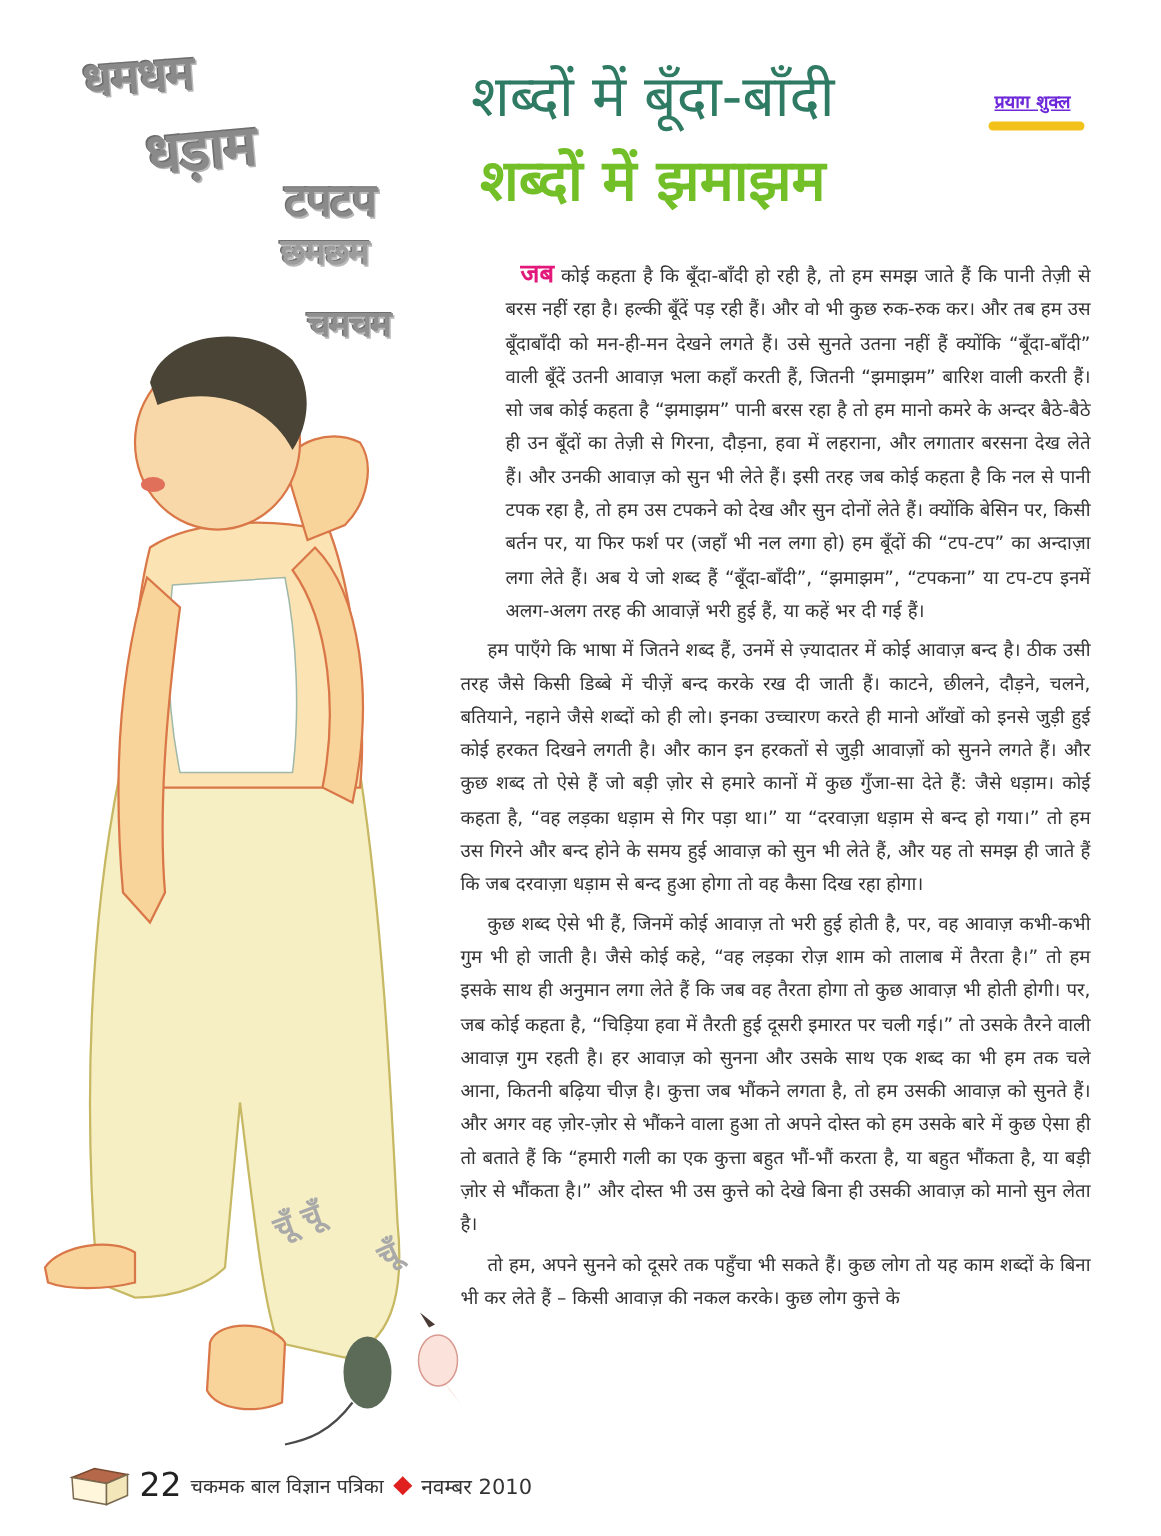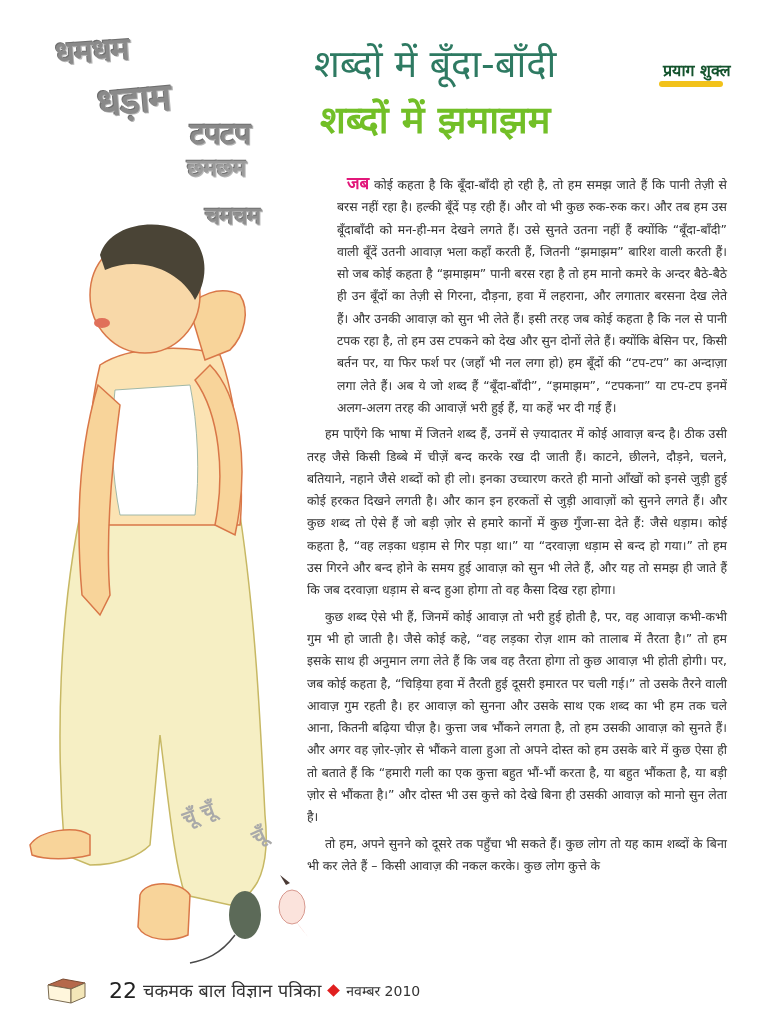--- a/index.html
+++ b/index.html
@@ -11,36 +11,36 @@
            color: #8a8a8a; text-shadow: 1px 1px 0 #b8b8b8, -1px -1px 0 #6f6f6f; letter-spacing: -1px; }
   .s1 { left: 55px; top: 28px; font-size: 32px; transform: rotate(-4deg); }
   .s2 { left: 97px; top: 72px; font-size: 38px; transform: rotate(-5deg); }
   .s3 { left: 190px; top: 112px; font-size: 30px; font-family: Liberation Mono, monospace; }
   .s4 { left: 187px; top: 150px; font-size: 24px; color: #9c9c9c; }
   .s5 { left: 205px; top: 198px; font-size: 24px; color: #8f8f8f; font-family: Liberation Serif, serif; }
 
   
   .title1 { position: absolute; left: 314px; top: 36px; font-size: 38px; font-weight: normal; color: #2e7a62; white-space: nowrap; }
   .title2 { position: absolute; left: 320px; top: 92px; font-size: 38px; font-weight: bold; color: #72bf27; white-space: nowrap; }
-  .author { position: absolute; left: 663px; top: 59px; font-size: 16px; font-weight: bold; color: #14532d; }
+  .author { position: absolute; left: 663px; top: 59px; font-size: 12px; font-weight: bold; color: #6d28d9; text-decoration: underline; }
   .author-bar { position: absolute; left: 659px; top: 81px; width: 64px; height: 6px; background: #f2c21a; border-radius: 3px; }
 
   
   .article { position: absolute; left: 307px; top: 172px; width: 420px; font-size: 12.4px; line-height: 22.3px; text-align: justify; color: #333; }
   .article p { margin: 0 0 4px 0; text-indent: 18px; }
   .article p.first { text-indent: 10px; margin-left: 30px; }
   .dropword { color: #e2187a; font-weight: bold; font-size: 17px; }
 
   
   .illus { position: absolute; left: 20px; top: 215px; width: 290px; height: 760px; }
 
   
   .footer { position: absolute; left: 45px; top: 975px; height: 30px; display: flex; align-items: center; }
-  .page-num { font-size: 22px; color: #222; margin-left: 22px; margin-right: 6px; }
-  .mag { font-size: 18px; color: #333; }
+  .page-num { font-size: 22px; color: #222; margin-left: 6px; margin-right: 6px; }
+  .mag { font-size: 13px; color: #333; }
   .diamond { width: 9px; height: 9px; background: #e01f1f; transform: rotate(45deg); margin: 0 8px 0 8px; }
   .date { font-size: 14px; color: #333; }
 </style>
 </head>
 <body>
 
 <div class="sound s1">धमधम</div>
 <div class="sound s2">धड़ाम</div>
 <div class="sound s3">टपटप</div>
 <div class="sound s4">छमछम</div>

